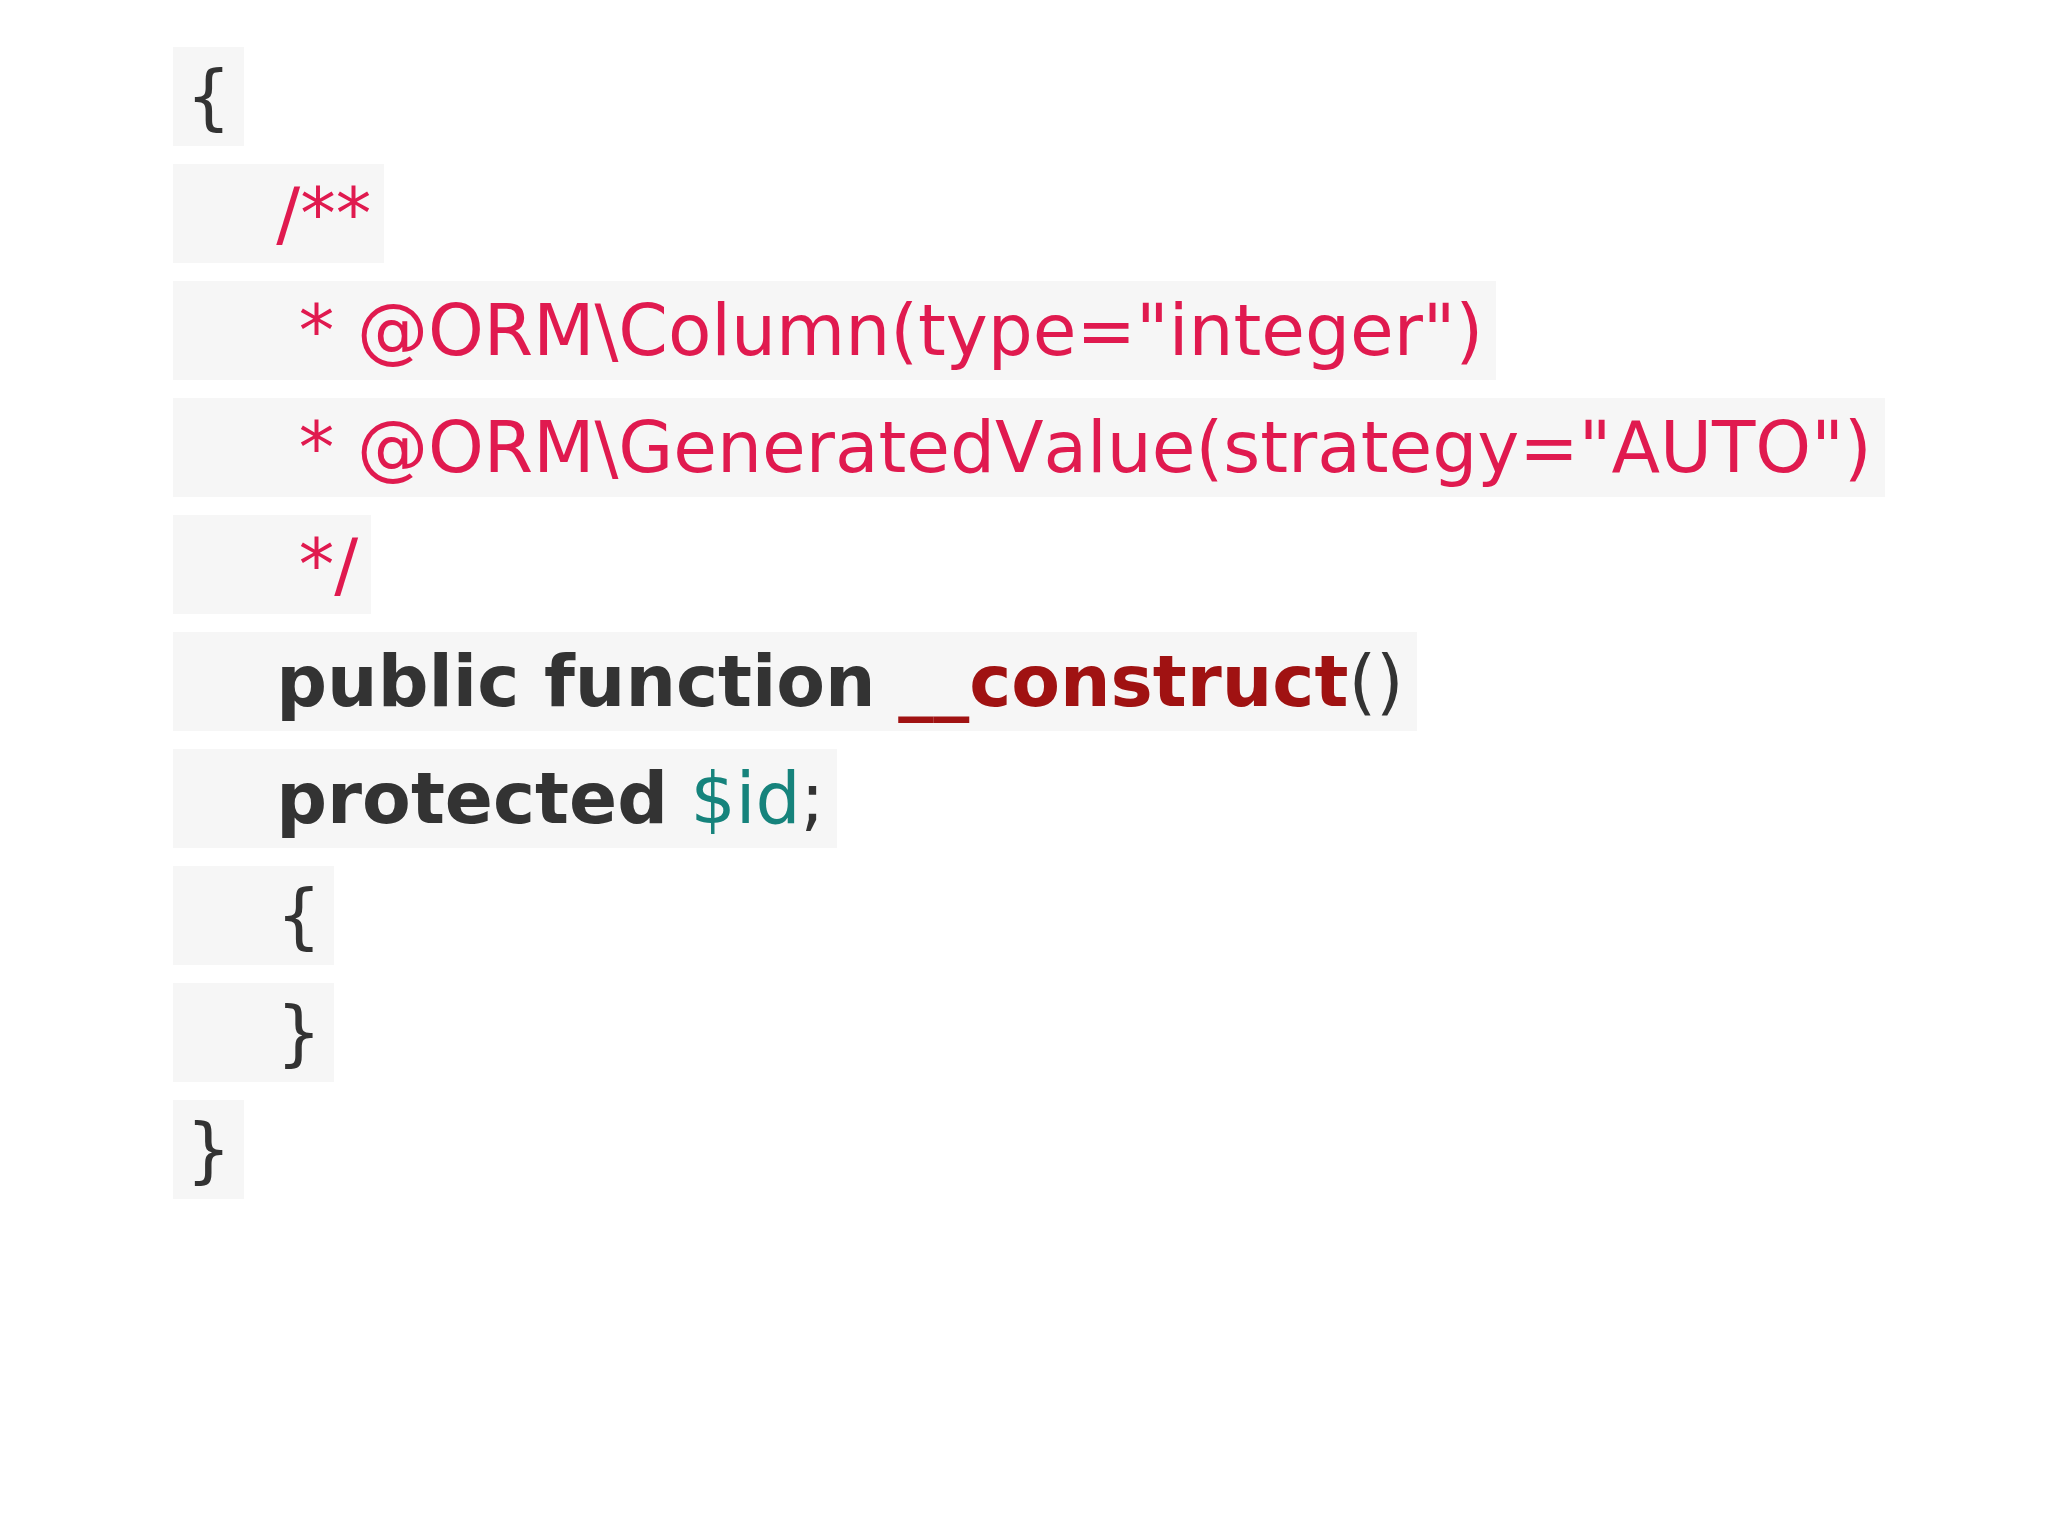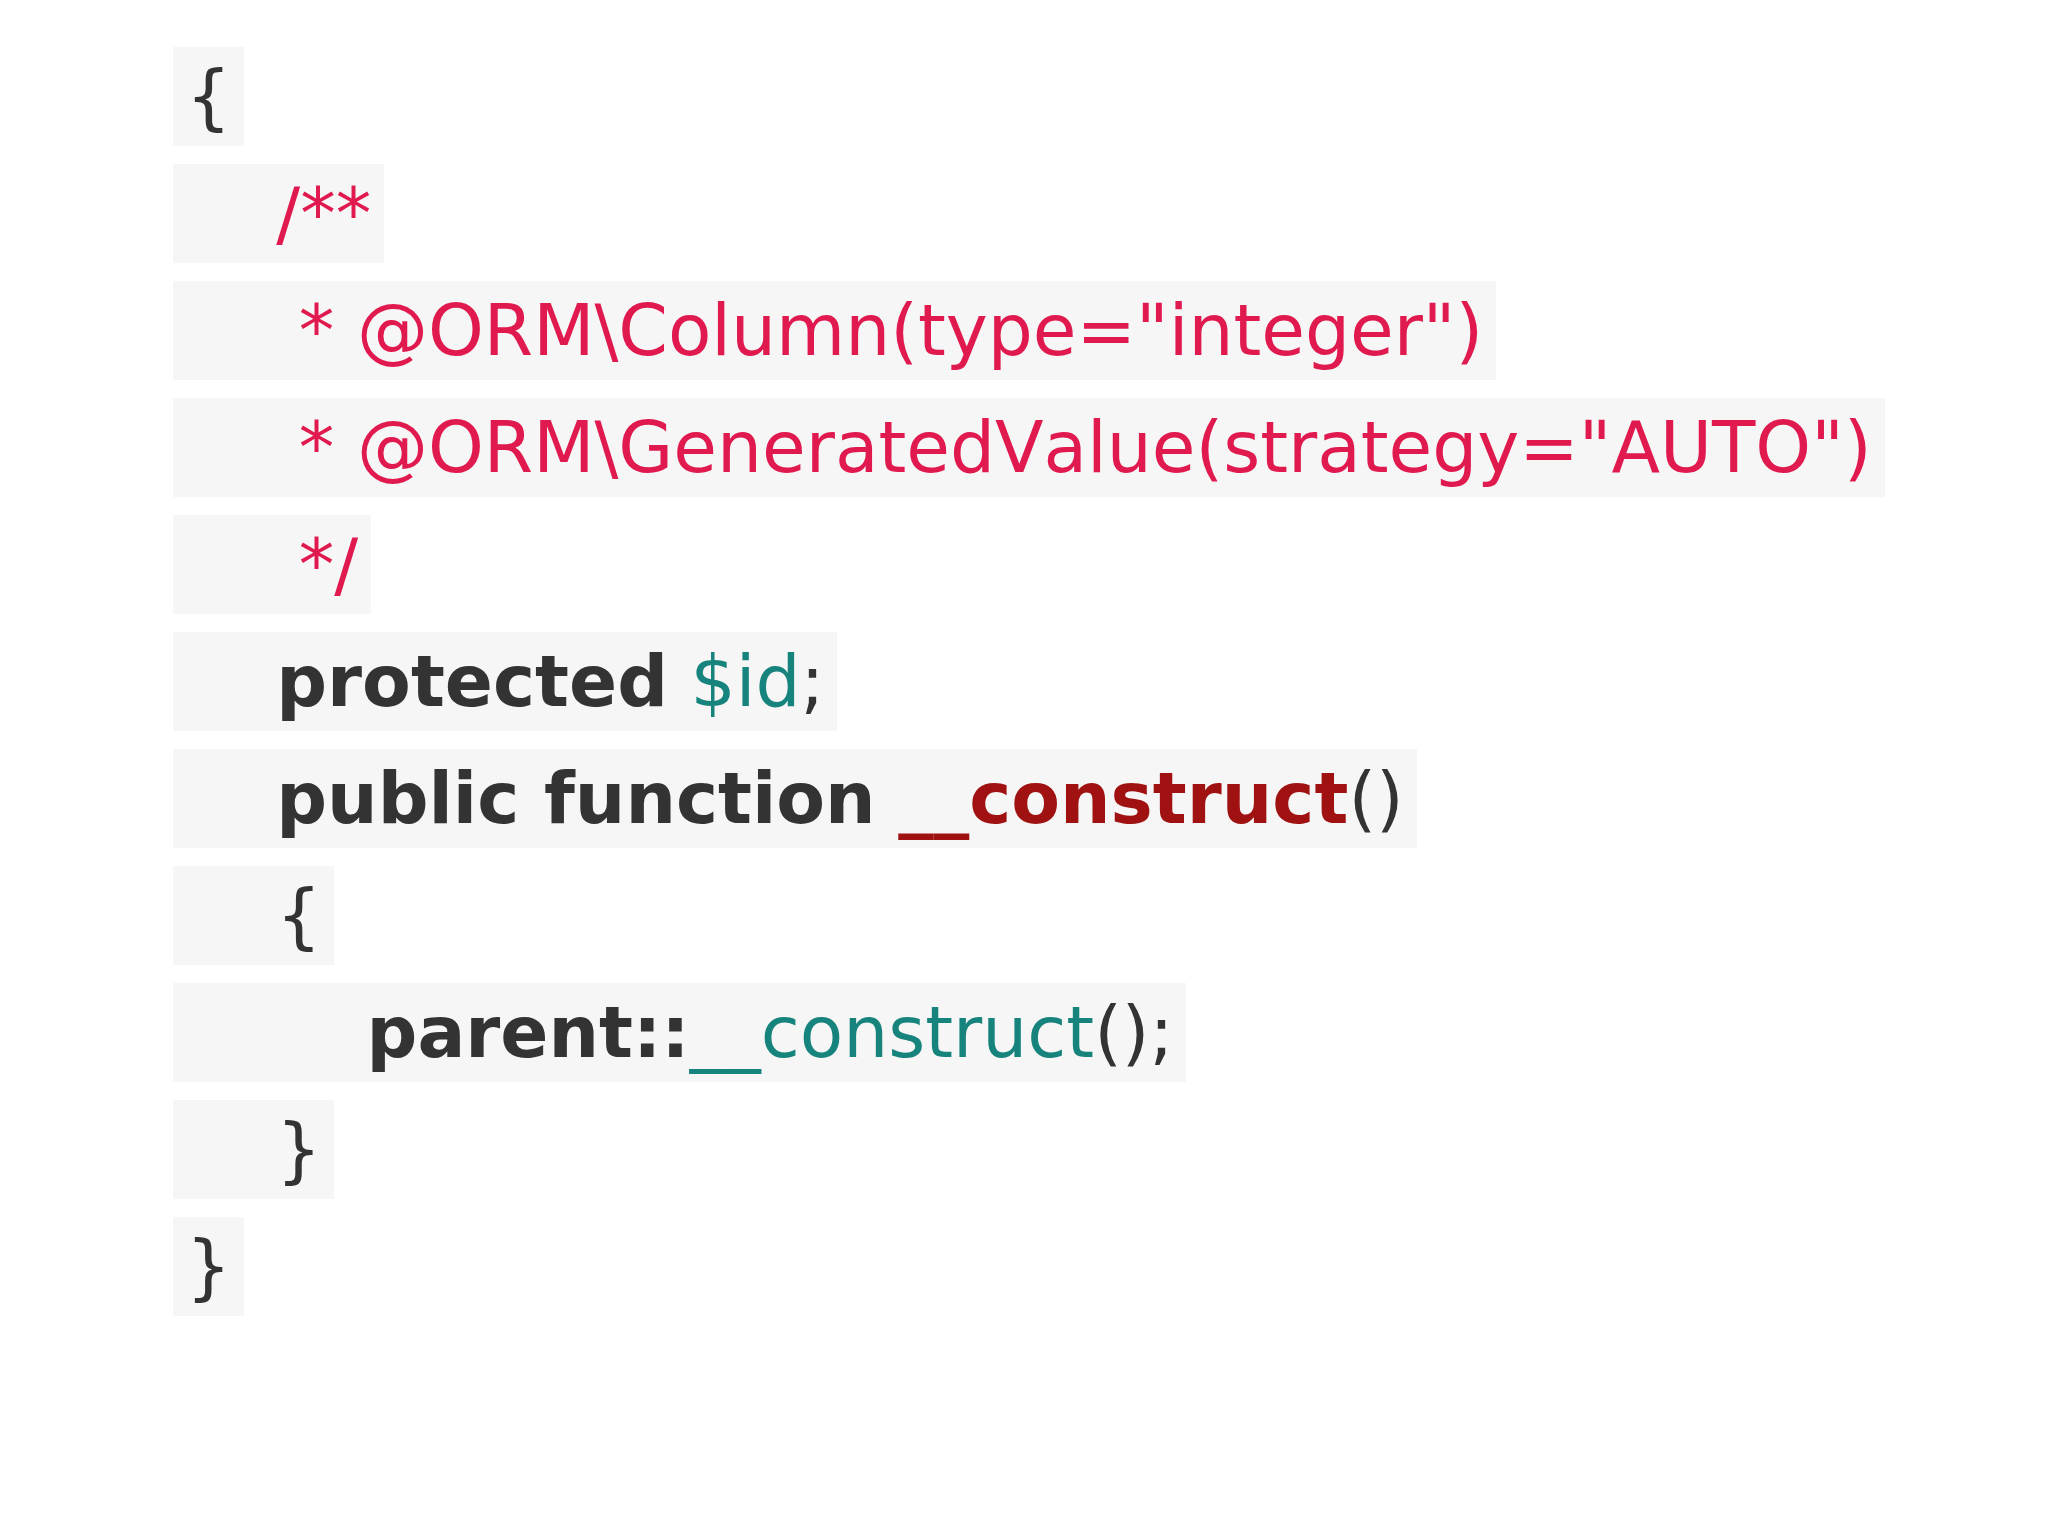--- a/index.html
+++ b/index.html
@@ -41,19 +41,18 @@
 </style>
 </head>
 <body style="background: rgb(255, 255, 255);">
 
 <div class="code-block">
     <div class="line"><span class="line-text"><span class="seg seg-plain">{</span></span></div>
     <div class="line"><span class="line-text"><span class="seg seg-plain">    </span><span class="seg seg-comment">/**</span></span></div>
     <div class="line"><span class="line-text"><span class="seg seg-plain">     </span><span class="seg seg-comment">* @ORM\Column(type="integer")</span></span></div>
     <div class="line"><span class="line-text"><span class="seg seg-plain">     </span><span class="seg seg-comment">* @ORM\GeneratedValue(strategy="AUTO")</span></span></div>
     <div class="line"><span class="line-text"><span class="seg seg-plain">     </span><span class="seg seg-comment">*/</span></span></div>
+    <div class="line"><span class="line-text"><span class="seg seg-plain">    </span><span class="seg seg-keyword">public function</span><span class="seg seg-plain"> </span><span class="seg seg-function-def">__construct</span><span class="seg seg-plain">()</span></span></div>
     <div class="line"><span class="line-text"><span class="seg seg-plain">    </span><span class="seg seg-keyword">protected</span><span class="seg seg-plain"> </span><span class="seg seg-variable">$id</span><span class="seg seg-plain">;</span></span></div>
-    <div class="line"><span class="line-text"><span class="seg seg-plain">    </span><span class="seg seg-keyword">public function</span><span class="seg seg-plain"> </span><span class="seg seg-function-def">__construct</span><span class="seg seg-plain">()</span></span></div>
     <div class="line"><span class="line-text"><span class="seg seg-plain">    </span><span class="seg seg-plain">{</span></span></div>
-    <div class="line"><span class="line-text"><span class="seg seg-plain">        </span><span class="seg seg-keyword">parent::</span><span class="seg seg-function-call">__construct</span><span class="seg seg-plain">();</span></span></div>
     <div class="line"><span class="line-text"><span class="seg seg-plain">    </span><span class="seg seg-plain">}</span></span></div>
     <div class="line"><span class="line-text"><span class="seg seg-plain">}</span></span></div>
   </div>
 
 </body></html>

